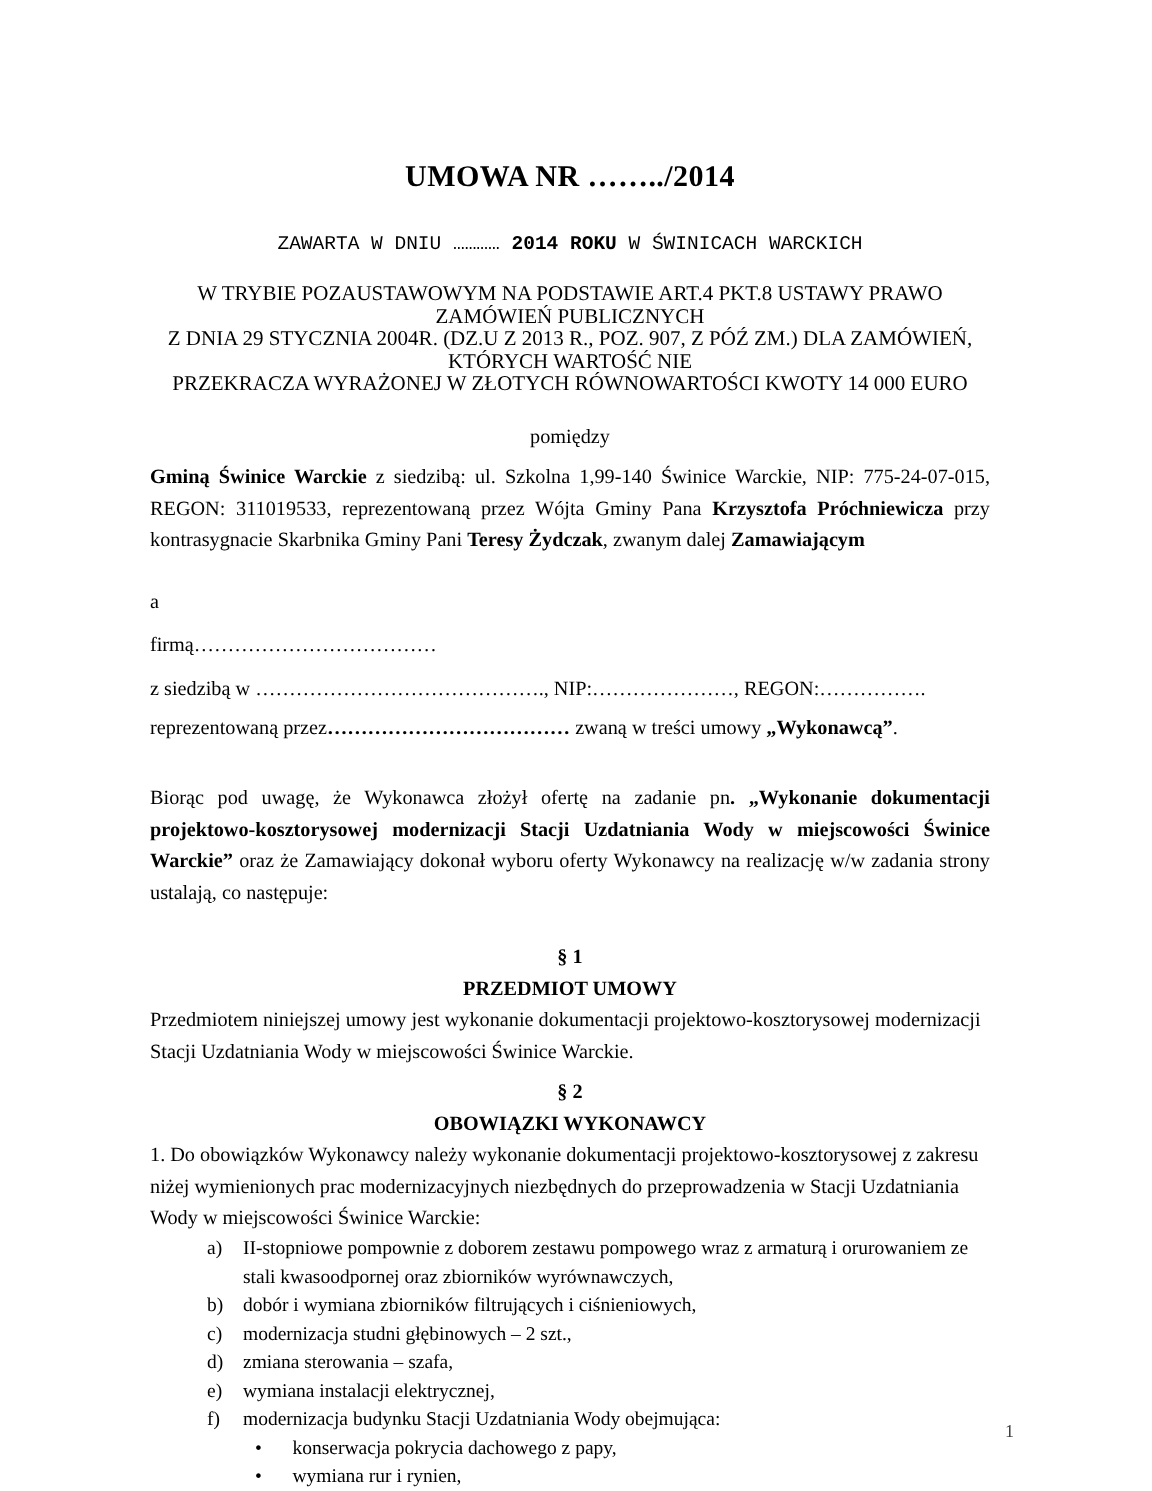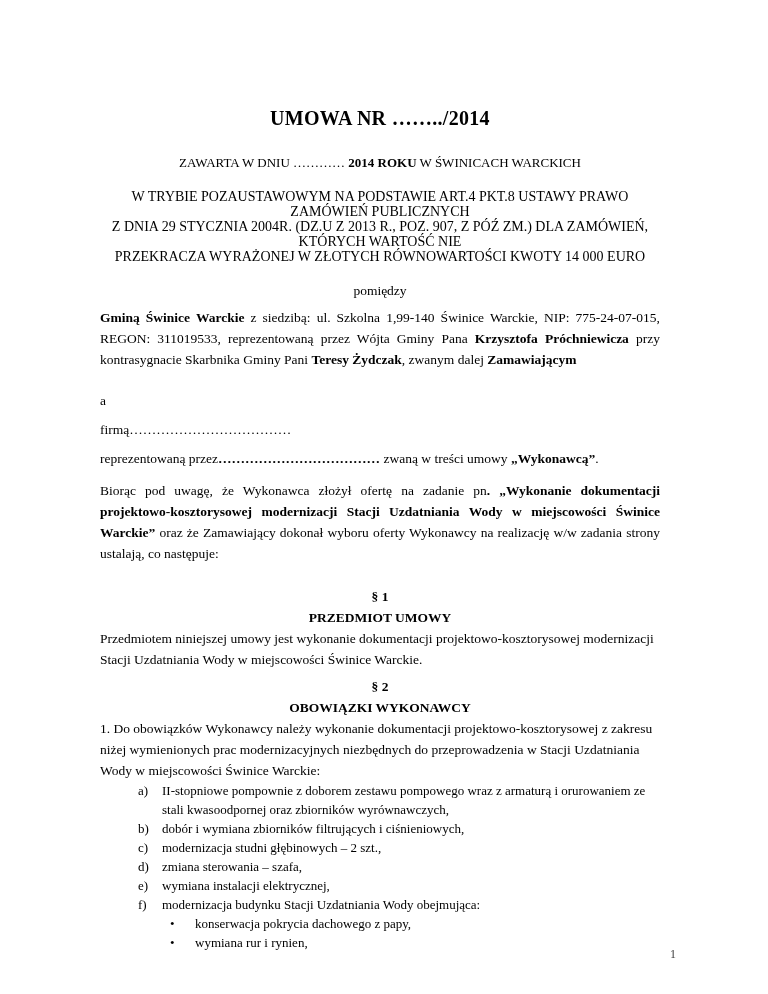--- a/index.html
+++ b/index.html
@@ -20,33 +20,33 @@
   .center { text-align: center; }
   .justify { text-align: justify; }
   .doc-title {
     font-size: 20px;
     font-weight: bold;
     text-align: center;
     line-height: 26px;
     margin-bottom: 22px;
     letter-spacing: 0.3px;
   }
-  .subtitle { font-size: 13px; line-height: 20px; margin-bottom: 16px; }
+  .subtitle { font-size: 13px; line-height: 20px; margin-bottom: 16px; font-family: Liberation Mono, monospace; }
   .legal {
     font-size: 14px;
     line-height: 15px;
     text-align: center;
     margin-bottom: 16px;
   }
   .legal span { display: block; }
   .between { margin-bottom: 6px; line-height: 21px; }
   .party { margin-bottom: 20px; }
   .gap8 { margin-bottom: 8px; }
   .gap5 { margin-bottom: 5px; }
-  .gap9 { margin-bottom: 11px; }
+  .gap9 { margin-bottom: 26px; }
   .section-head { font-weight: bold; text-align: center; line-height: 21px; }
   .mt22 { margin-top: 22px; }
   .mt6 { margin-top: 6px; }
   .olist { margin: 0; padding-left: 38px; font-size: 13px; }
   .li { display: flex; line-height: 19px; }
   .li .marker { width: 24px; flex-shrink: 0; }
   .li .li-text { flex: 1; }
   .bullets { margin: 0; padding-left: 70px; font-size: 13px; }
   .bullets .li .marker { width: 25px; }
   .page-number {
@@ -73,20 +73,21 @@
   </p>
 
   <p class="between center">pomiędzy</p>
 
   <p class="party justify"><b>Gminą Świnice Warckie</b><span> z siedzibą: ul. Szkolna 1,99-140 Świnice Warckie, NIP: 775-24-07-015, REGON: 311019533, reprezentowaną przez Wójta Gminy Pana </span><b>Krzysztofa Próchniewicza</b><span> przy kontrasygnacie Skarbnika Gminy Pani </span><b>Teresy Żydczak</b><span>, zwanym dalej </span><b>Zamawiającym</b></p>
 
   <p class="gap8">a</p>
 
   <p class="gap8">firmą………………………………</p>
 
+  <p class="gap5">z  siedzibą w ……………………………………., NIP:…………………, REGON:…………….</p>
 
   <p class="gap9"><span>reprezentowaną przez</span><b>………………………………</b><span> zwaną w treści umowy </span><b>„Wykonawcą”</b><span>.</span></p>
 
   <p class="justify"><span>Biorąc pod uwagę, że Wykonawca złożył ofertę na zadanie pn</span><b>. „Wykonanie dokumentacji projektowo-kosztorysowej modernizacji Stacji Uzdatniania Wody  w miejscowości Świnice Warckie”</b><span> oraz że Zamawiający dokonał wyboru oferty Wykonawcy na realizację w/w zadania strony ustalają, co następuje:</span></p>
 
   <p class="section-head mt22">§ 1</p>
   <p class="section-head">PRZEDMIOT UMOWY</p>
   <p>Przedmiotem niniejszej umowy jest wykonanie dokumentacji projektowo-kosztorysowej modernizacji Stacji Uzdatniania Wody w miejscowości Świnice Warckie.</p>
 
   <p class="section-head mt6">§ 2</p>

